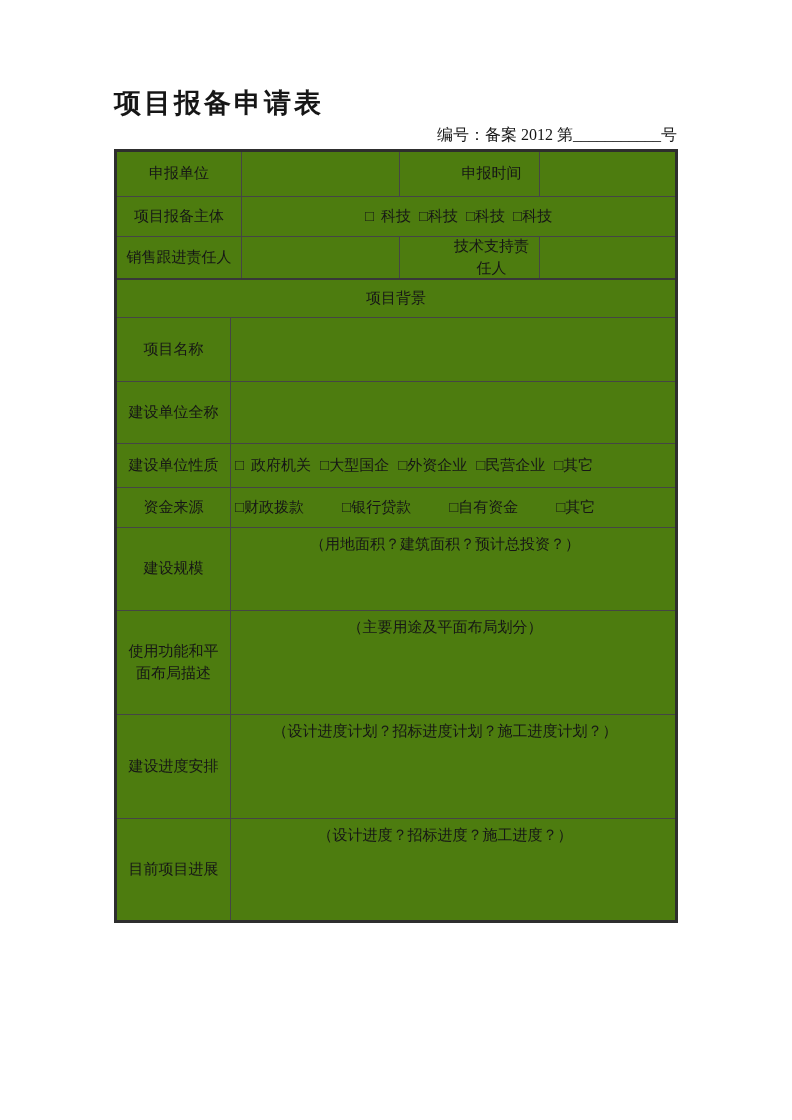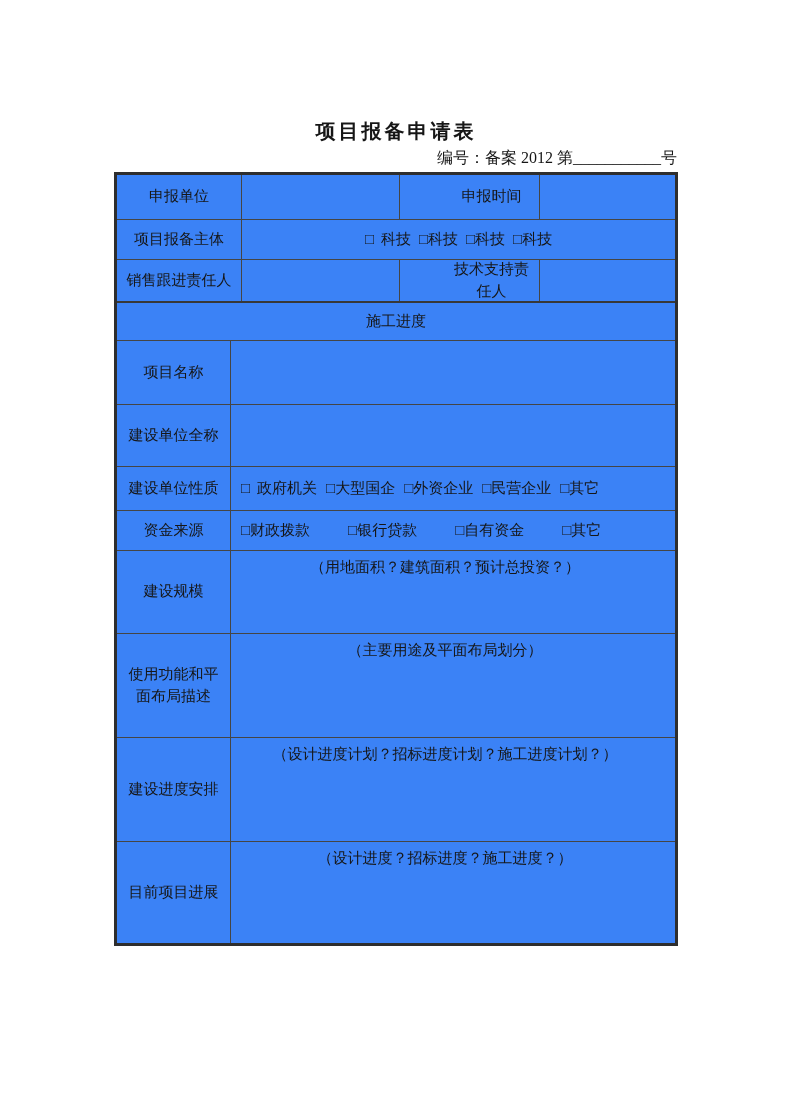--- a/index.html
+++ b/index.html
@@ -4,41 +4,40 @@
 <style>
   html,body{margin:0;padding:0;}
   body{
     width:792px;height:1120px;background:#ffffff;
     font-family:"Liberation Serif","DejaVu Serif",serif;
     color:#161616;
     overflow:hidden;
   }
   .content{width:564px;margin:0 auto;}
   .title{
-    margin-top:118px;
-    text-align:center;
-    font-size:20px;
+    margin-top:86px;
+    font-size:27px;
     font-weight:bold;
     letter-spacing:3px;
     line-height:1.3;
     white-space:nowrap;
   }
   .code-line{
     margin-top:4px;
     text-align:right;
     font-size:16px;
     line-height:1.2;
     padding-right:1px;
   }
   .tbl{
     margin-top:5px;
     width:564px;
     box-sizing:border-box;
     border:3px solid #2e2e2e;
-    background:#3b82f6;
+    background:#4d7c0f;
   }
   .row{display:flex;border-top:1px solid #454545;}
   .row:first-child{border-top:none;}
   .row.thick{border-top:2px solid #383838;}
   .cell{
     box-sizing:border-box;
     border-left:1px solid #454545;
     display:flex;align-items:center;justify-content:center;
     font-size:15px;line-height:1.45;
     min-width:0;
@@ -48,21 +47,21 @@
   .wB{width:158px;}
   .wC{width:140px;padding-left:44px;}
   .wD{flex:1;}
   .wL{width:113px;}  
   .wR{flex:1;}
   .lab{text-align:center;padding:2px 6px;}
   .hint-cell{align-items:flex-start;justify-content:center;padding:6px 26px 0 10px;}
   .hint{white-space:nowrap;}
   .opts{display:flex;align-items:center;}
   .opts.center{justify-content:center;}
-  .opts.left{justify-content:flex-start;padding-left:10px;}
+  .opts.left{justify-content:flex-start;padding-left:4px;}
   .gap18{gap:8px;}
   .gap9{gap:9px;}
   .gap38{gap:38px;}
   .opt{white-space:nowrap;}
   .sp-first .opt:first-child .box{margin-right:7px;}
   .box{display:inline;}
   
   .h44{height:44px;} .h39{height:39px;} .h41{height:41px;} .h37{height:37px;}
   .h63{height:63px;} .h61{height:61px;} .h43{height:43px;}
   .h82{height:82px;} .h103{height:103px;} .h101{height:101px;}
@@ -107,21 +106,21 @@
       </div>
       <div class="cell wB"></div>
       <div class="cell wC">
         <span class="lab">技术支持责任人</span>
       </div>
       <div class="cell wD"></div>
     </div>
 
     <div class="row h37 thick">
       <div class="cell wD">
-        <span class="lab">施工进度</span>
+        <span class="lab">项目背景</span>
       </div>
     </div>
 
     <div class="row h63">
       <div class="cell wL">
         <span class="lab">项目名称</span>
       </div>
       <div class="cell wR"></div>
     </div>
 

